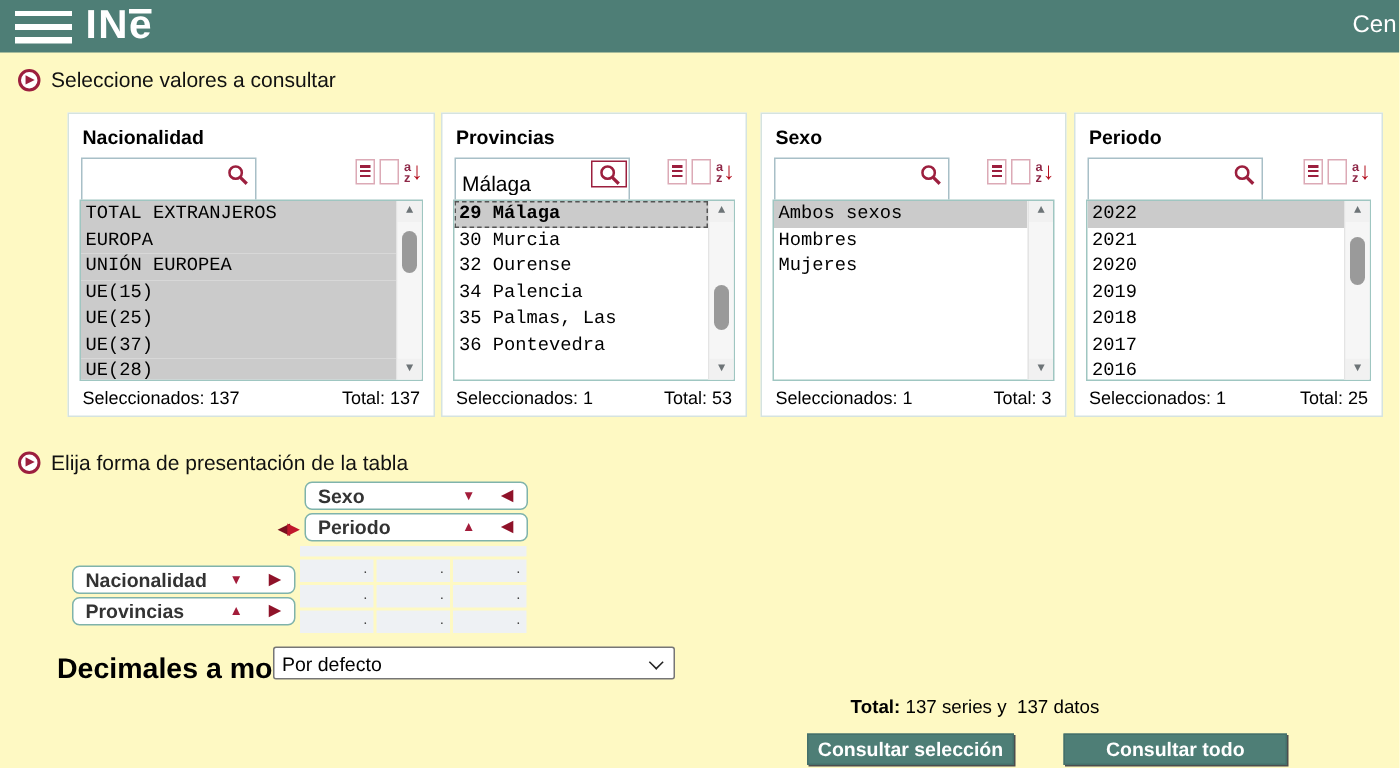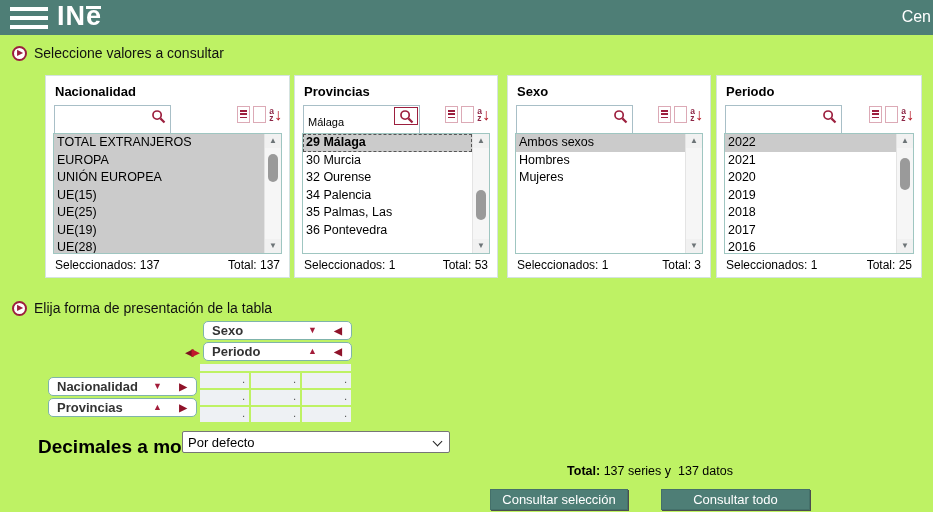--- a/index.html
+++ b/index.html
@@ -1,17 +1,17 @@
 <!DOCTYPE html>
 <html><head>
 <meta charset="utf-8">
 <style>
   * { margin:0; padding:0; box-sizing:border-box; }
   body { font-family:"Liberation Sans", sans-serif; background:#fff; }
-  #stage { position:relative; width:933px; height:512px; background:#bef264; overflow:hidden;padding-left:28px; }
+  #stage { position:relative; width:933px; height:512px; background:#fef9c3; overflow:hidden;padding-left:28px; }
 
   
   .hdr { position:absolute; left:0; top:0; width:933px; height:35px; background:#4e7e76; }
   .burger { position:absolute; left:10px; top:7px; width:38px; height:22px;
     background:repeating-linear-gradient(to bottom,#fff 0 4px,transparent 4px 9px); cursor:pointer; }
   .logo { position:absolute; left:57px; top:1px; color:#fff; font-weight:bold; font-size:27px; letter-spacing:1px; display:flex; }
   .logo-e { position:relative; display:inline-block; }
   .logo-e::after { content:""; position:absolute; left:0; right:1px; top:5px; height:3px; background:#fff; }
   .hdr-right { position:absolute; right:2px; top:8px; color:#fff; font-size:16px; }
 
@@ -19,34 +19,34 @@
   .sect { position:absolute; display:flex; align-items:center; gap:7px; font-size:14px; color:#111; }
   .play { width:15px; height:15px; border:2px solid #9c1f3e; border-radius:50%; background:#fff;
     display:inline-flex; align-items:center; justify-content:center; flex:0 0 auto; }
   .play span { font-size:8px; color:#9c1f3e; line-height:8px; margin-left:1px; }
 
   
   .panel { position:absolute; top:75px; height:203px; border:1px solid #d5e3e0; background:#fff; }
   .p-title { position:absolute; left:9px; top:8px; font-size:13px; font-weight:bold; color:#000; }
   .search-box { position:absolute; left:8px; top:29px; width:117px; height:22px; }
   .search-input { width:100%; height:34px; border:1px solid #a8bfc7; padding:2px 27px 2px 4px;
-    font-family:"Liberation Sans",sans-serif; font-size:11px; outline:none; }
+    font-family:"Liberation Sans",sans-serif; font-size:14px; outline:none; }
   .mag-btn { position:absolute; right:3px; top:3px; width:20px; height:16px;
     display:flex; align-items:center; justify-content:center; cursor:pointer; }
   .mag-btn.active { right:2px; top:2px; width:24px; height:18px; border:1px solid #9c1f3e; background:#fff; }
   .mini-icons { position:absolute; top:30px; right:7px; display:flex; align-items:center; gap:3px; }
   .ic-box { width:13px; height:17px; border:1px solid #dcaab6; background:#fff; cursor:pointer; display:inline-block; }
   .ic-sel { background-image:repeating-linear-gradient(to bottom,#9c1f3e 0 1.5px,#fff 1.5px 3.2px);
     background-clip:content-box; padding:2px; }
   .ic-sort { display:flex; align-items:center; cursor:pointer; }
   .ic-sort .az { display:flex; flex-direction:column; font-weight:bold; font-size:8.5px; line-height:7px; color:#8e2747; }
   .ic-sort .az i { font-style:normal; }
   .ic-sort b { font-size:16px; line-height:15px; color:#b3101f; margin-left:0; font-weight:bold; }
   .listbox { position:absolute; left:7px; right:7px; top:57px; height:121px; border:1px solid #9fc6c1;
-    background:#fff; display:flex; }
+    background:#fff; display:flex;font-family:Liberation Mono, monospace; }
   .items { flex:1; overflow:hidden; }
   .item { height:17.5px; line-height:17.5px; font-size:12.5px; padding-left:3px; color:#000;
     white-space:nowrap; overflow:hidden; cursor:pointer; }
   .item.sel { background:#cbcbcb; }
   .item.foc { outline:1px dashed #555; outline-offset:-1px; font-weight:bold; }
   .sb { width:17px; background:#f6f6f6; border-left:1px solid #e4e4e4; display:flex; flex-direction:column; }
   .sb .arr { height:14px; font-size:8px; line-height:14px; text-align:center; color:#6d7477;
     background:#f1f1f1; cursor:pointer; }
   .sb .track { flex:1; position:relative; background:#f6f6f6; }
   .thumb { position:absolute; left:3px; width:10px; background:#9a9a9a; border-radius:5px; cursor:grab; }
@@ -72,22 +72,22 @@
   .dec-label { position:absolute; left:38px; top:436px; font-size:19px; font-weight:bold; color:#000; }
   .dec-select { position:absolute; left:182px; top:431px; width:268px; height:22px; border:1px solid #767676;
     border-radius:2px; background:#fff; display:flex; align-items:center; padding-left:5px; font-size:13px;
     color:#000; cursor:pointer; }
   .chev { position:absolute; right:8px; top:6px; width:7px; height:7px; border-right:1.7px solid #222;
     border-bottom:1.7px solid #222; transform:rotate(45deg); }
   .totline { position:absolute; left:420px; top:464px; width:460px; text-align:center; font-size:12.5px;
     color:#000; white-space:pre; }
   .totline .b { font-weight:bold;margin-top:24px; }
   .btn { position:absolute; top:489px; height:21px; background:#4e7e76; color:#fff; font-size:13px;
-    font-weight:normal; display:flex; align-items:center; justify-content:center; cursor:pointer;
-    border:1px solid #44706a; box-shadow:1px 1px 0 0 #4d4d4d; }
+    font-weight:bold; display:flex; align-items:center; justify-content:center; cursor:pointer;
+    border:1px solid #44706a; box-shadow:1px 1px 0 0 #4d4d4d;margin-left:48px; }
 </style>
 </head>
 <body>
 
 <div id="stage">
 
   <div class="hdr">
     <div class="burger"></div>
     <div class="logo">
       <span>IN</span>
@@ -123,21 +123,21 @@
             <b>↓</b>
           </span>
         </div>
         <div class="listbox">
           <div class="items">
             <div class="item sel">TOTAL EXTRANJEROS</div>
             <div class="item sel">EUROPA</div>
             <div class="item sel">UNIÓN EUROPEA</div>
             <div class="item sel">UE(15)</div>
             <div class="item sel">UE(25)</div>
-            <div class="item sel">UE(19)</div>
+            <div class="item sel">UE(37)</div>
             <div class="item sel">UE(28)</div>
           </div>
           <div class="sb">
             <div class="arr">▲</div>
             <div class="track">
               <div class="thumb" style="top: 6px; height: 28px;"></div>
             </div>
             <div class="arr">▼</div>
           </div>
         </div>

